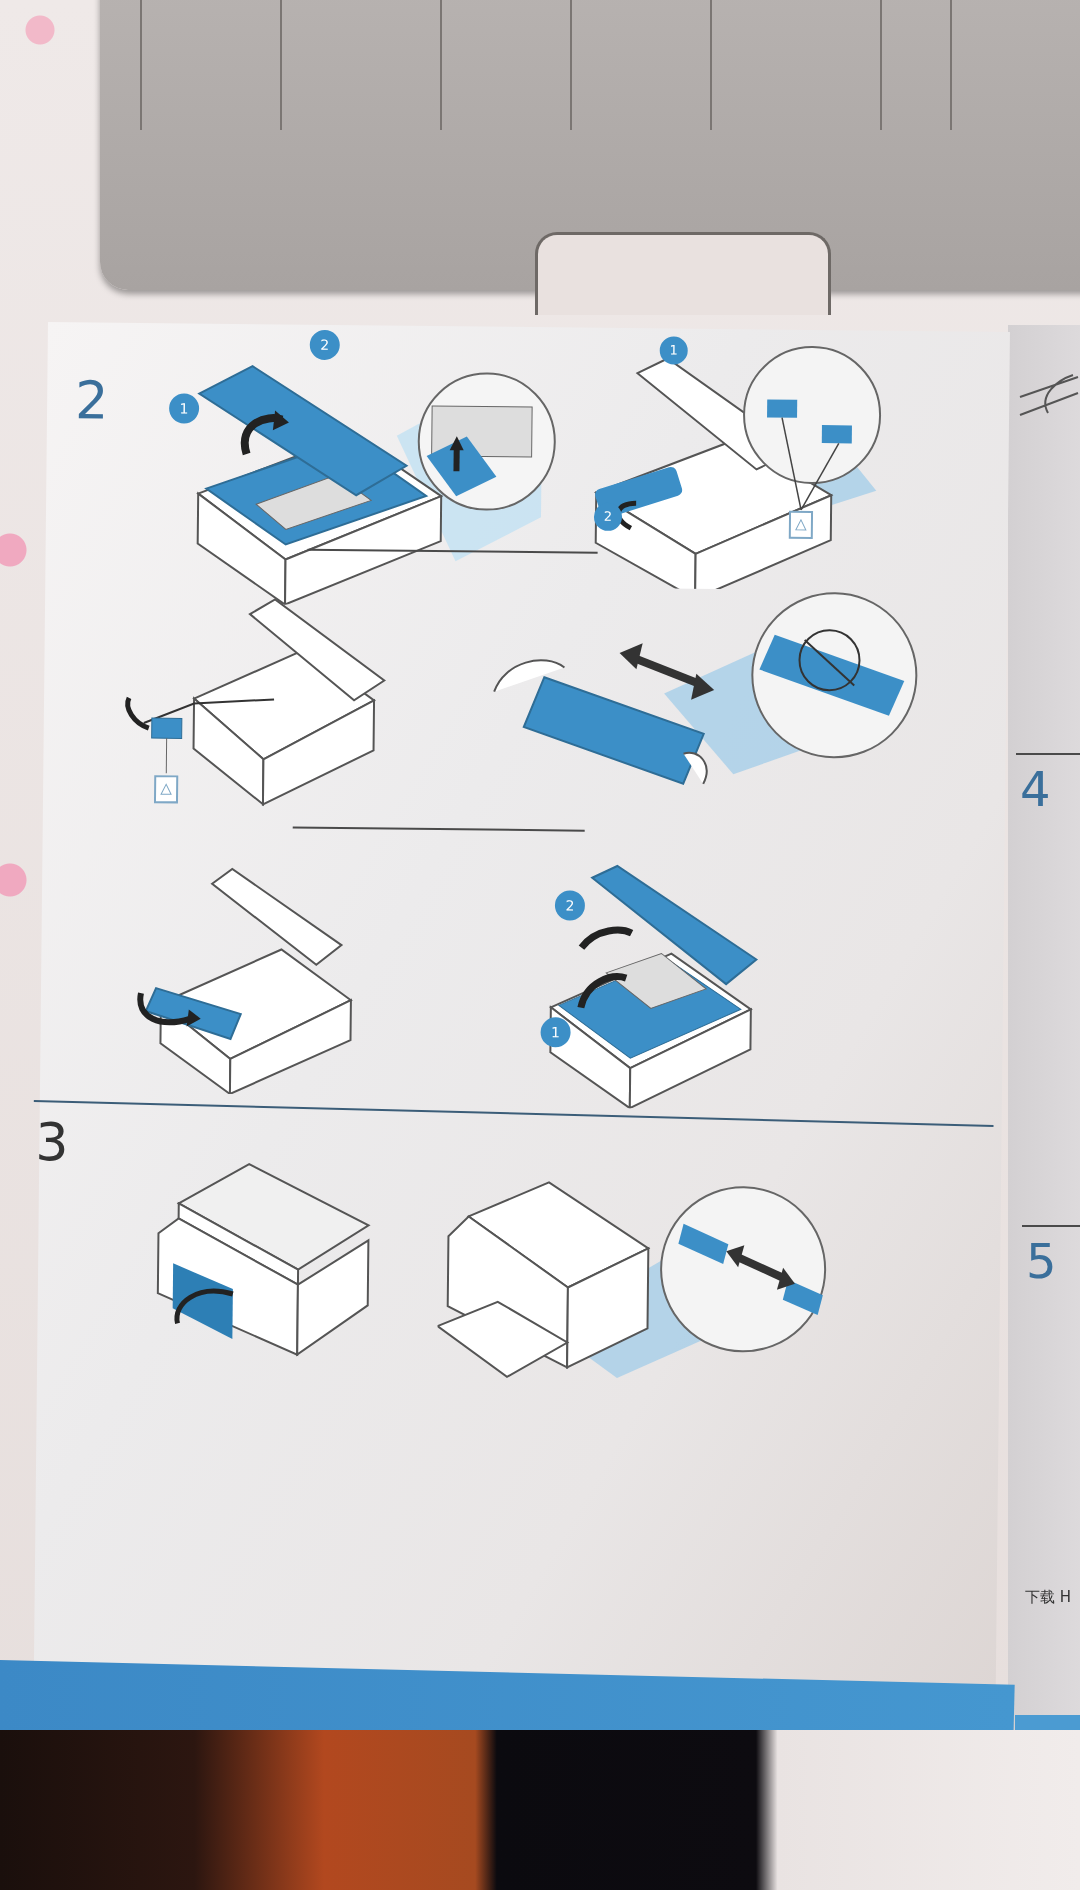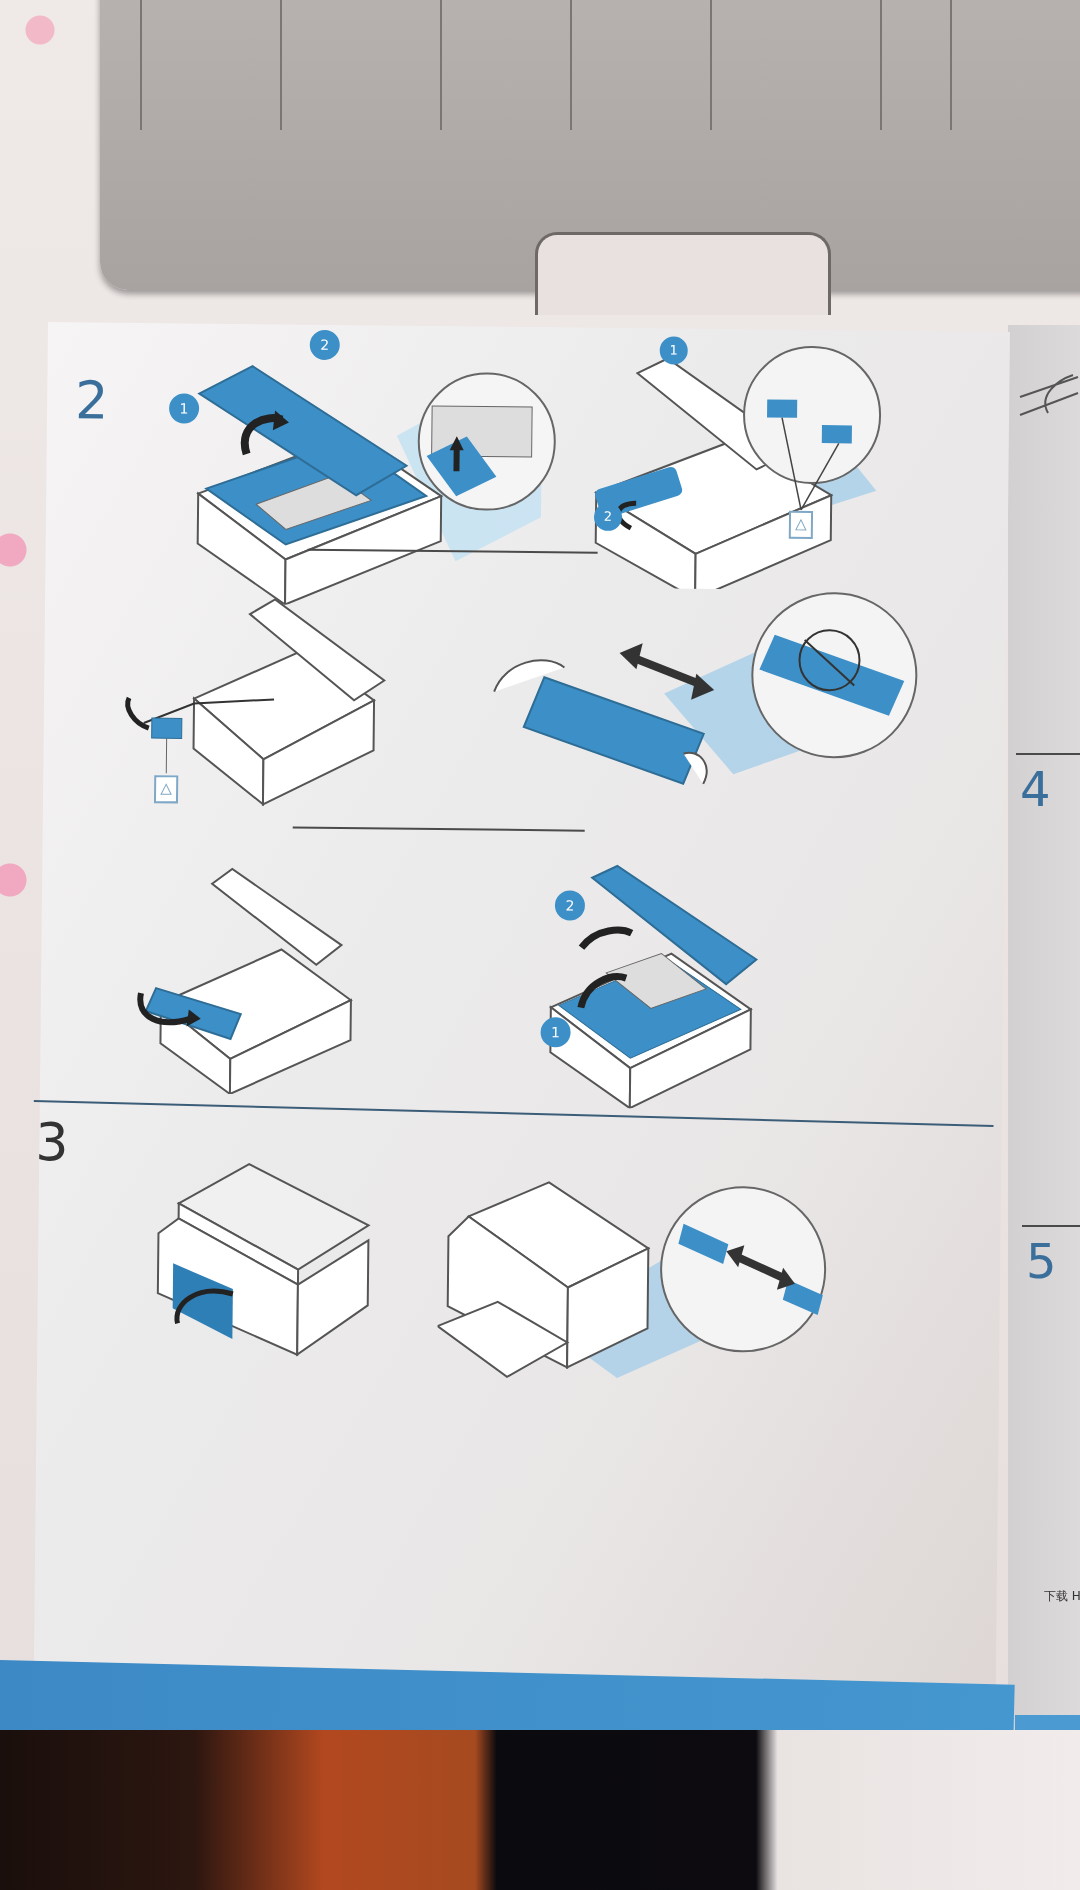--- a/index.html
+++ b/index.html
@@ -22,21 +22,21 @@
   .page-right{position:absolute;left:1008px;top:325px;width:80px;height:1440px;
     background:linear-gradient(90deg,#d3d0d2,#dedbdd);}
   .blue-band{position:absolute;left:0;top:1660px;width:1015px;height:75px;
     background:linear-gradient(90deg,#3c89c6,#4597d0);transform:rotate(1.4deg);transform-origin:0 0;}
   .blue-band-r{position:absolute;left:1015px;top:1715px;width:80px;height:75px;background:#4b9bd2;}
   .floor{position:absolute;left:0;top:1730px;width:1080px;height:160px;
     background:linear-gradient(90deg,#1a0f0c 0,#2c1610 18%,#b2481f 30%,#a64a20 44%,#0b0a0f 46%,#0d0b10 70%,#e9e3e2 72%,#f1eceb 100%);}
   .step-num{position:absolute;font-size:52px;color:#3a6f9b;font-weight:normal;}
   .divider{position:absolute;height:2px;background:#4a4a4a;}
   .illus{position:absolute;}
-  .side-text{position:absolute;font-size:12px;color:#333;margin-left:19px;}
+  .side-text{position:absolute;font-size:15px;color:#333;}
 </style>
 </head>
 <body>
 
 <div class="bg-cloth"></div>
 
 <div class="tray">
   <div class="tray-rib" style="left:40px"></div>
   <div class="tray-rib" style="left:180px"></div>
   <div class="tray-rib" style="left:340px"></div>

